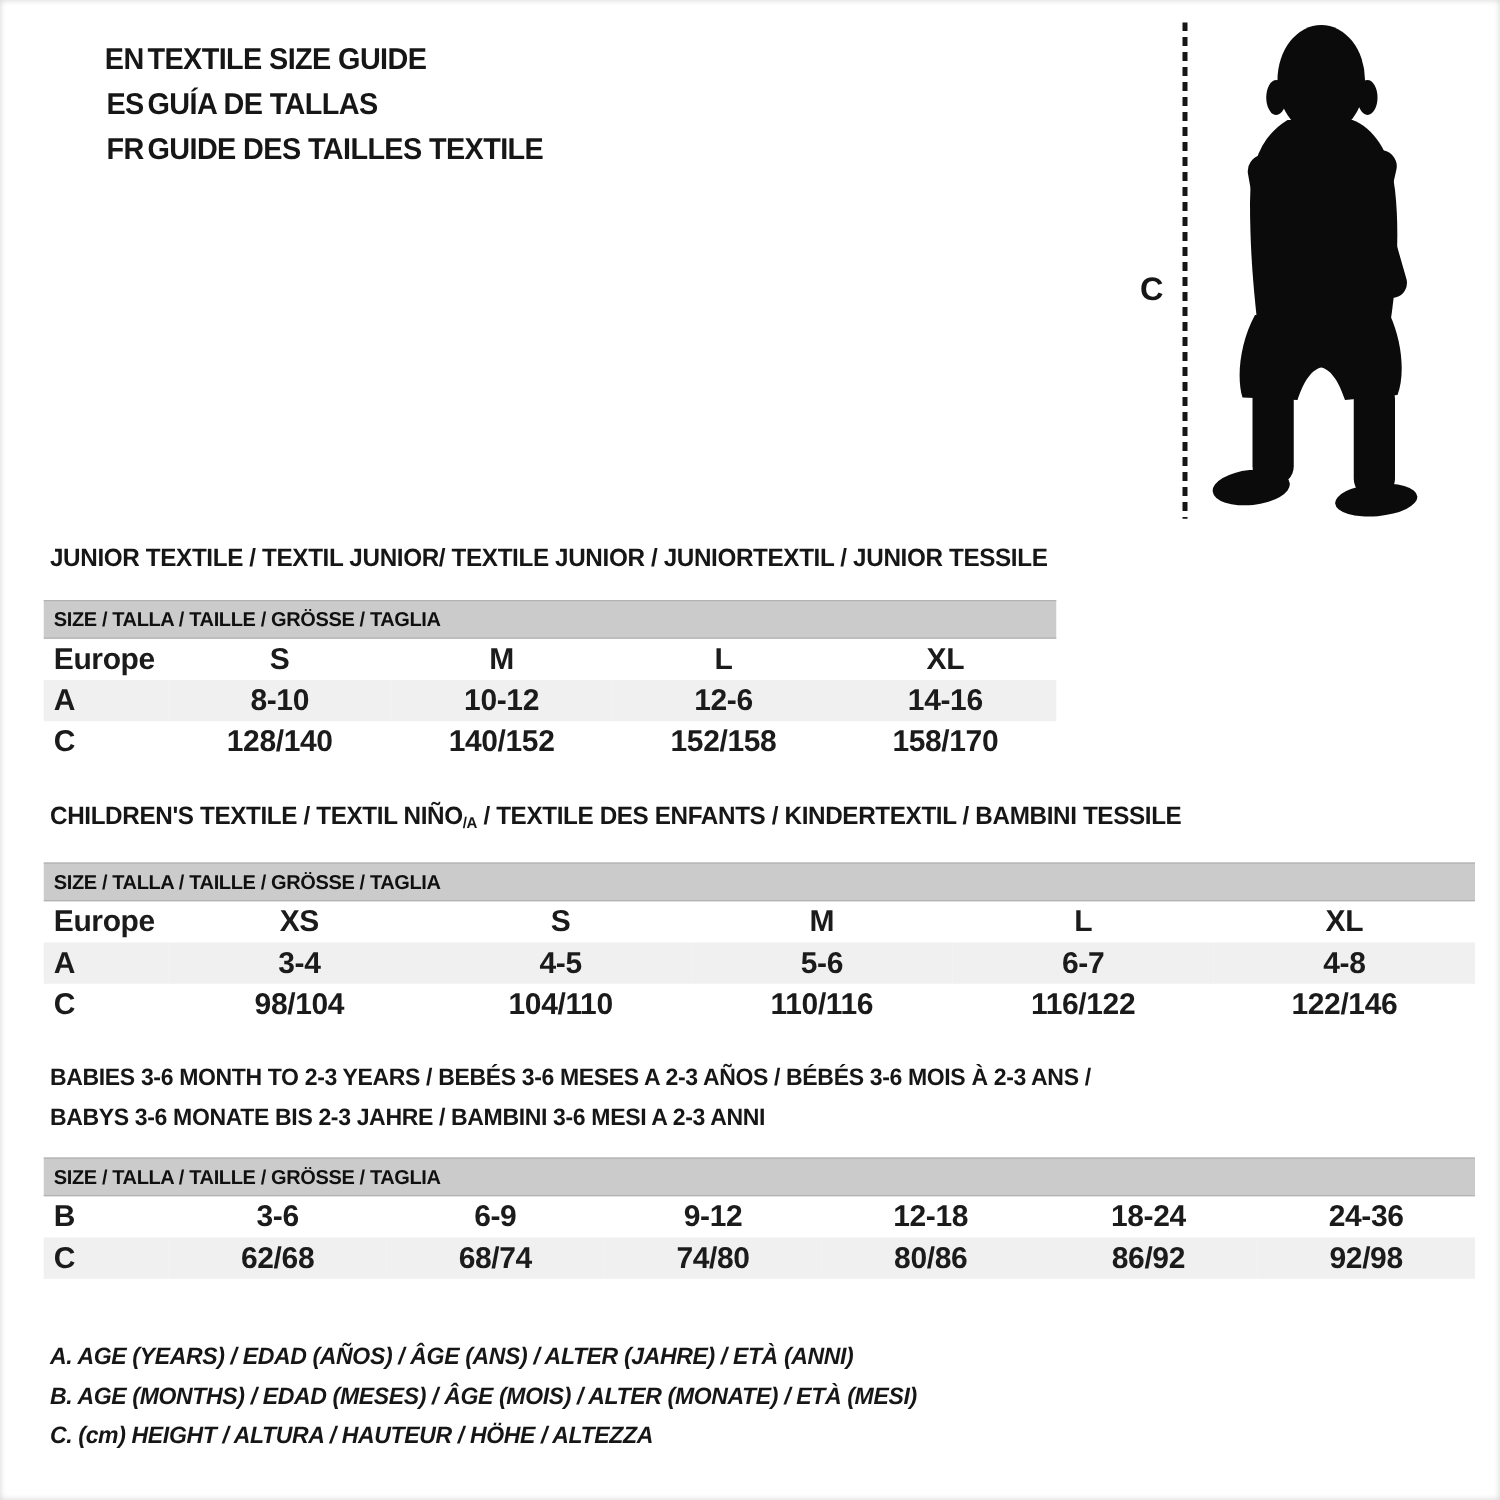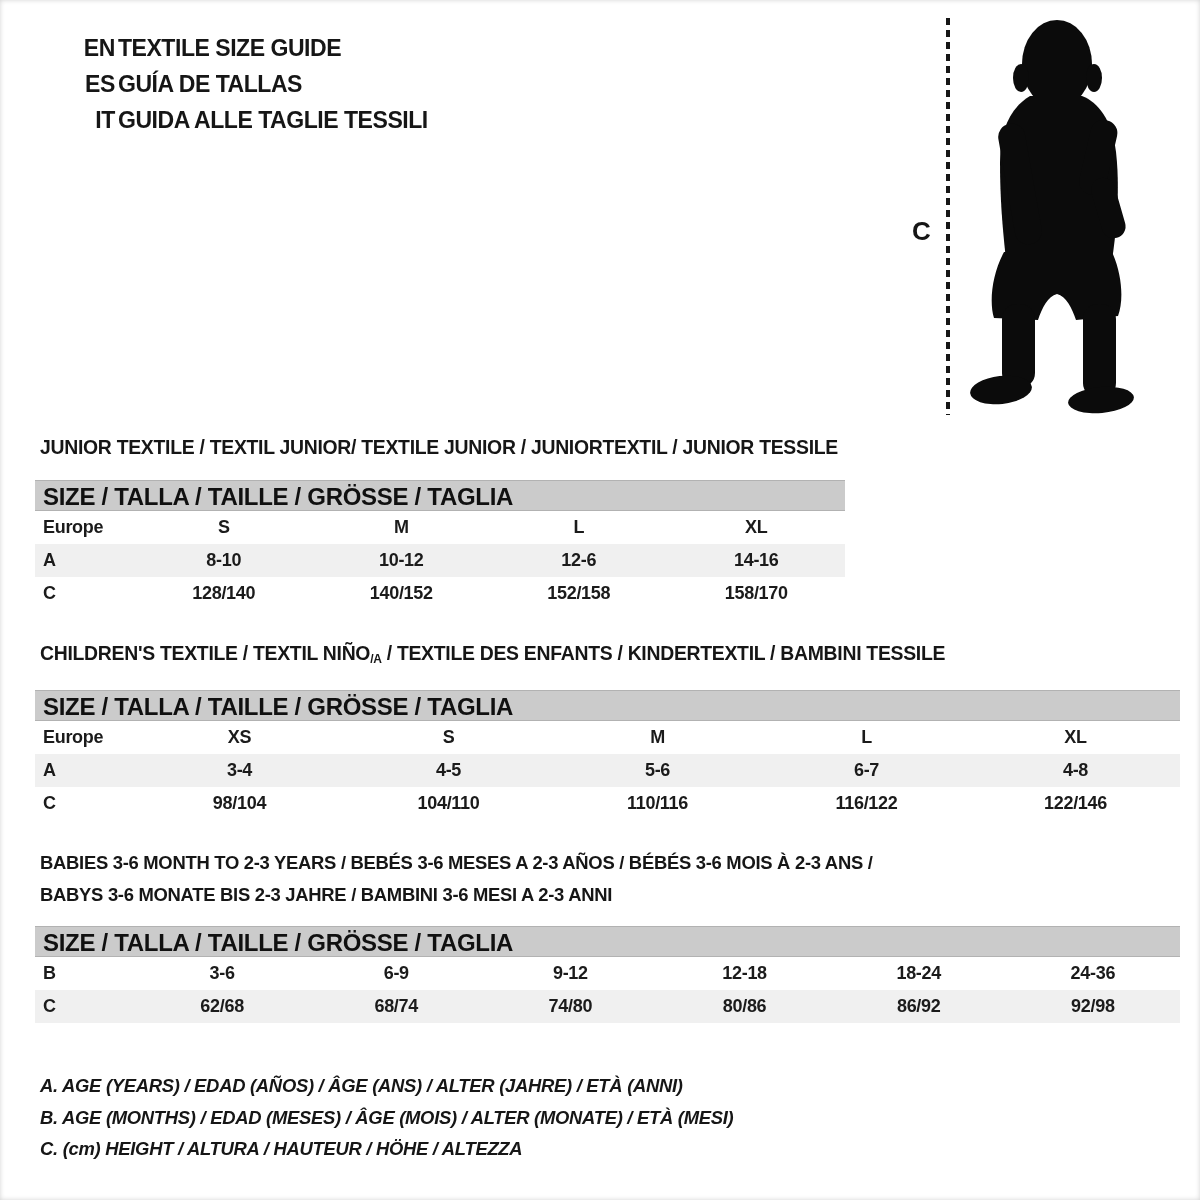--- a/index.html
+++ b/index.html
@@ -50,26 +50,26 @@
   }
   .sec-title .sub { font-size: 0.62em; vertical-align: -0.25em; }
   .sec-title.babies-line { font-size: 19px; }
 
   .size-table { position: absolute; left: 35px; }
   .size-table .bar {
     height: 31px; line-height: 31px;
     background: var(--bar, #cbcbcb);
     border-top: 1px solid #b2b2b2; border-bottom: 1px solid #b2b2b2;
     padding-left: 8px;
-    font-size: 24px; letter-spacing: -0.3px; color: #101010;
+    font-size: 16px; letter-spacing: -0.3px; color: #101010;
     white-space: nowrap;
   }
   .size-table table { width: 100%; border-collapse: collapse; table-layout: fixed; }
   .size-table td {
-    height: 33px; font-size: 18px; font-weight: bold;
+    height: 33px; font-size: 24px; font-weight: bold;
     text-align: center; vertical-align: middle;
     letter-spacing: -0.3px; color: #1b1b1b; white-space: nowrap;
   }
   .size-table td.lbl { text-align: left; padding-left: 8px; }
   .size-table tr.alt { background: var(--altrow, #f0f0f0); }
   .t-junior { width: 810px; }
   .t-wide   { width: 1145px; }
   .t-junior td.lbl { width: 100px; }
   .t-wide td.lbl   { width: 100px; }
 
@@ -87,22 +87,22 @@
 <div class="lang-list">
   <div class="lang-row">
     <span class="lang-code">EN</span>
     <span class="lang-title">TEXTILE SIZE GUIDE</span>
   </div>
   <div class="lang-row">
     <span class="lang-code">ES</span>
     <span class="lang-title">GUÍA DE TALLAS</span>
   </div>
   <div class="lang-row">
-    <span class="lang-code">IT</span>
-    <span class="lang-title">GUIDA ALLE TAGLIE TESSILI</span>
+    <span class="lang-code">FR</span>
+    <span class="lang-title">GUIDE DES TAILLES TEXTILE</span>
   </div>
 </div>
 
 <div class="figure">
   <span class="measure-label">C</span>
   <div class="measure-line"></div>
   <div class="silhouette">
     <svg width="185" height="402" viewBox="0 0 185 402" xmlns="http://www.w3.org/2000/svg" aria-hidden="true">
 
       <ellipse cx="97" cy="52" rx="35" ry="44"></ellipse>

